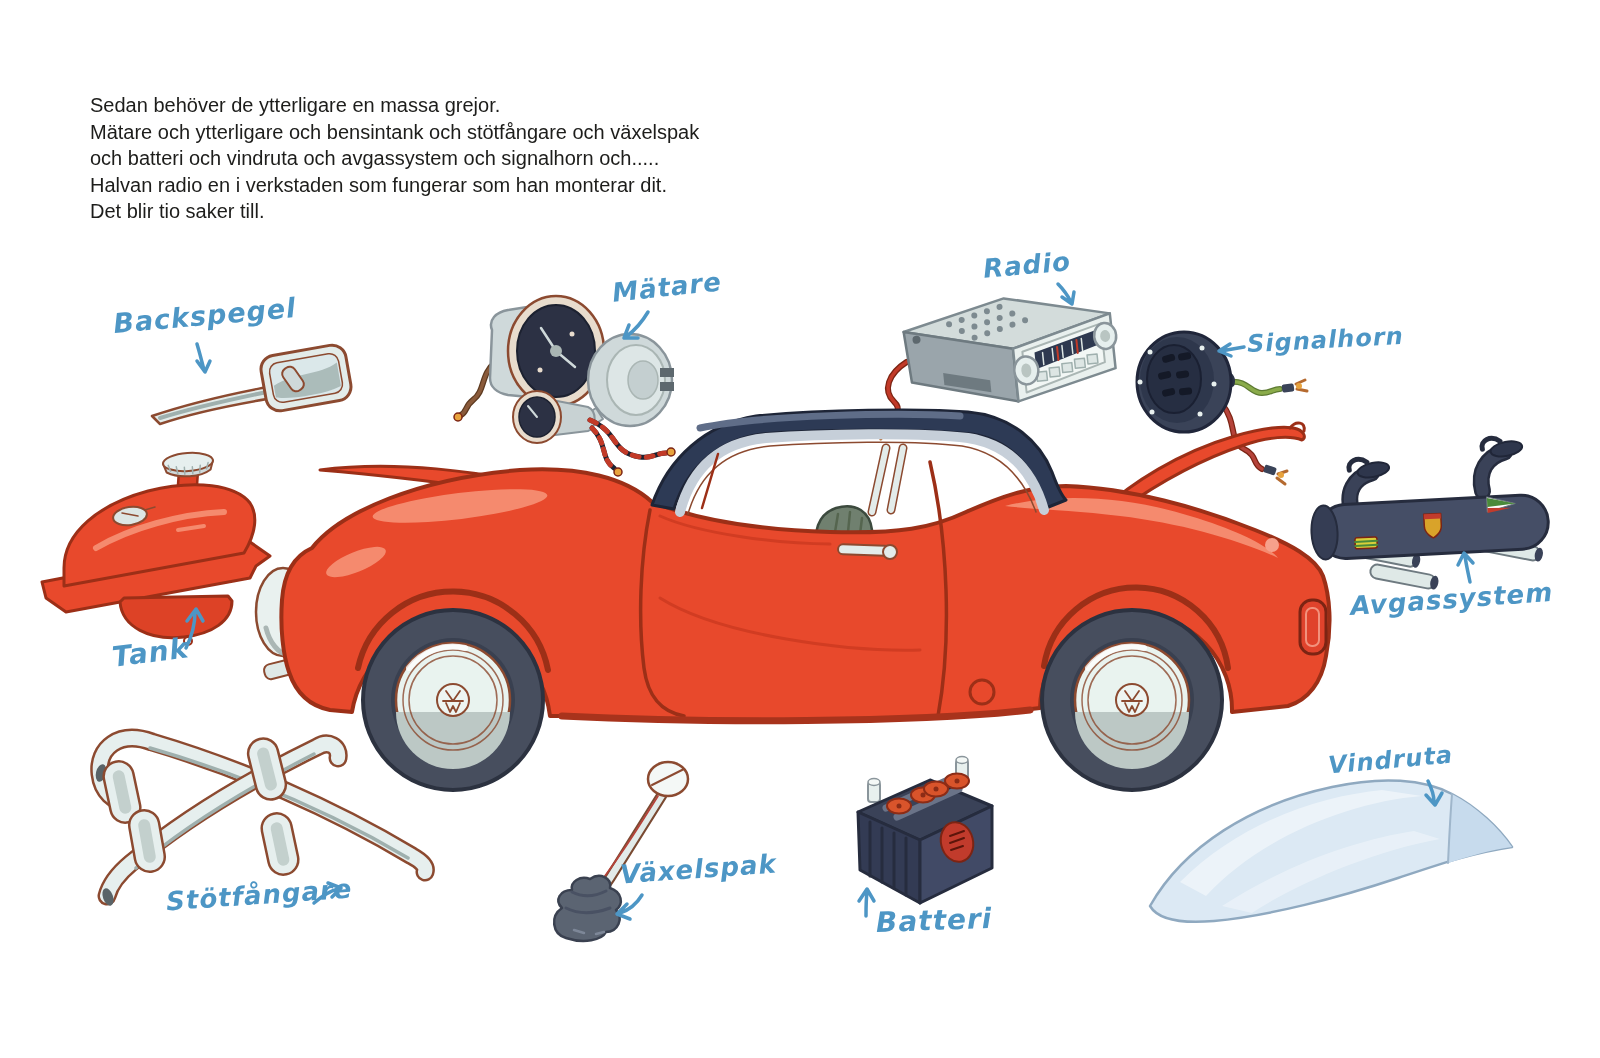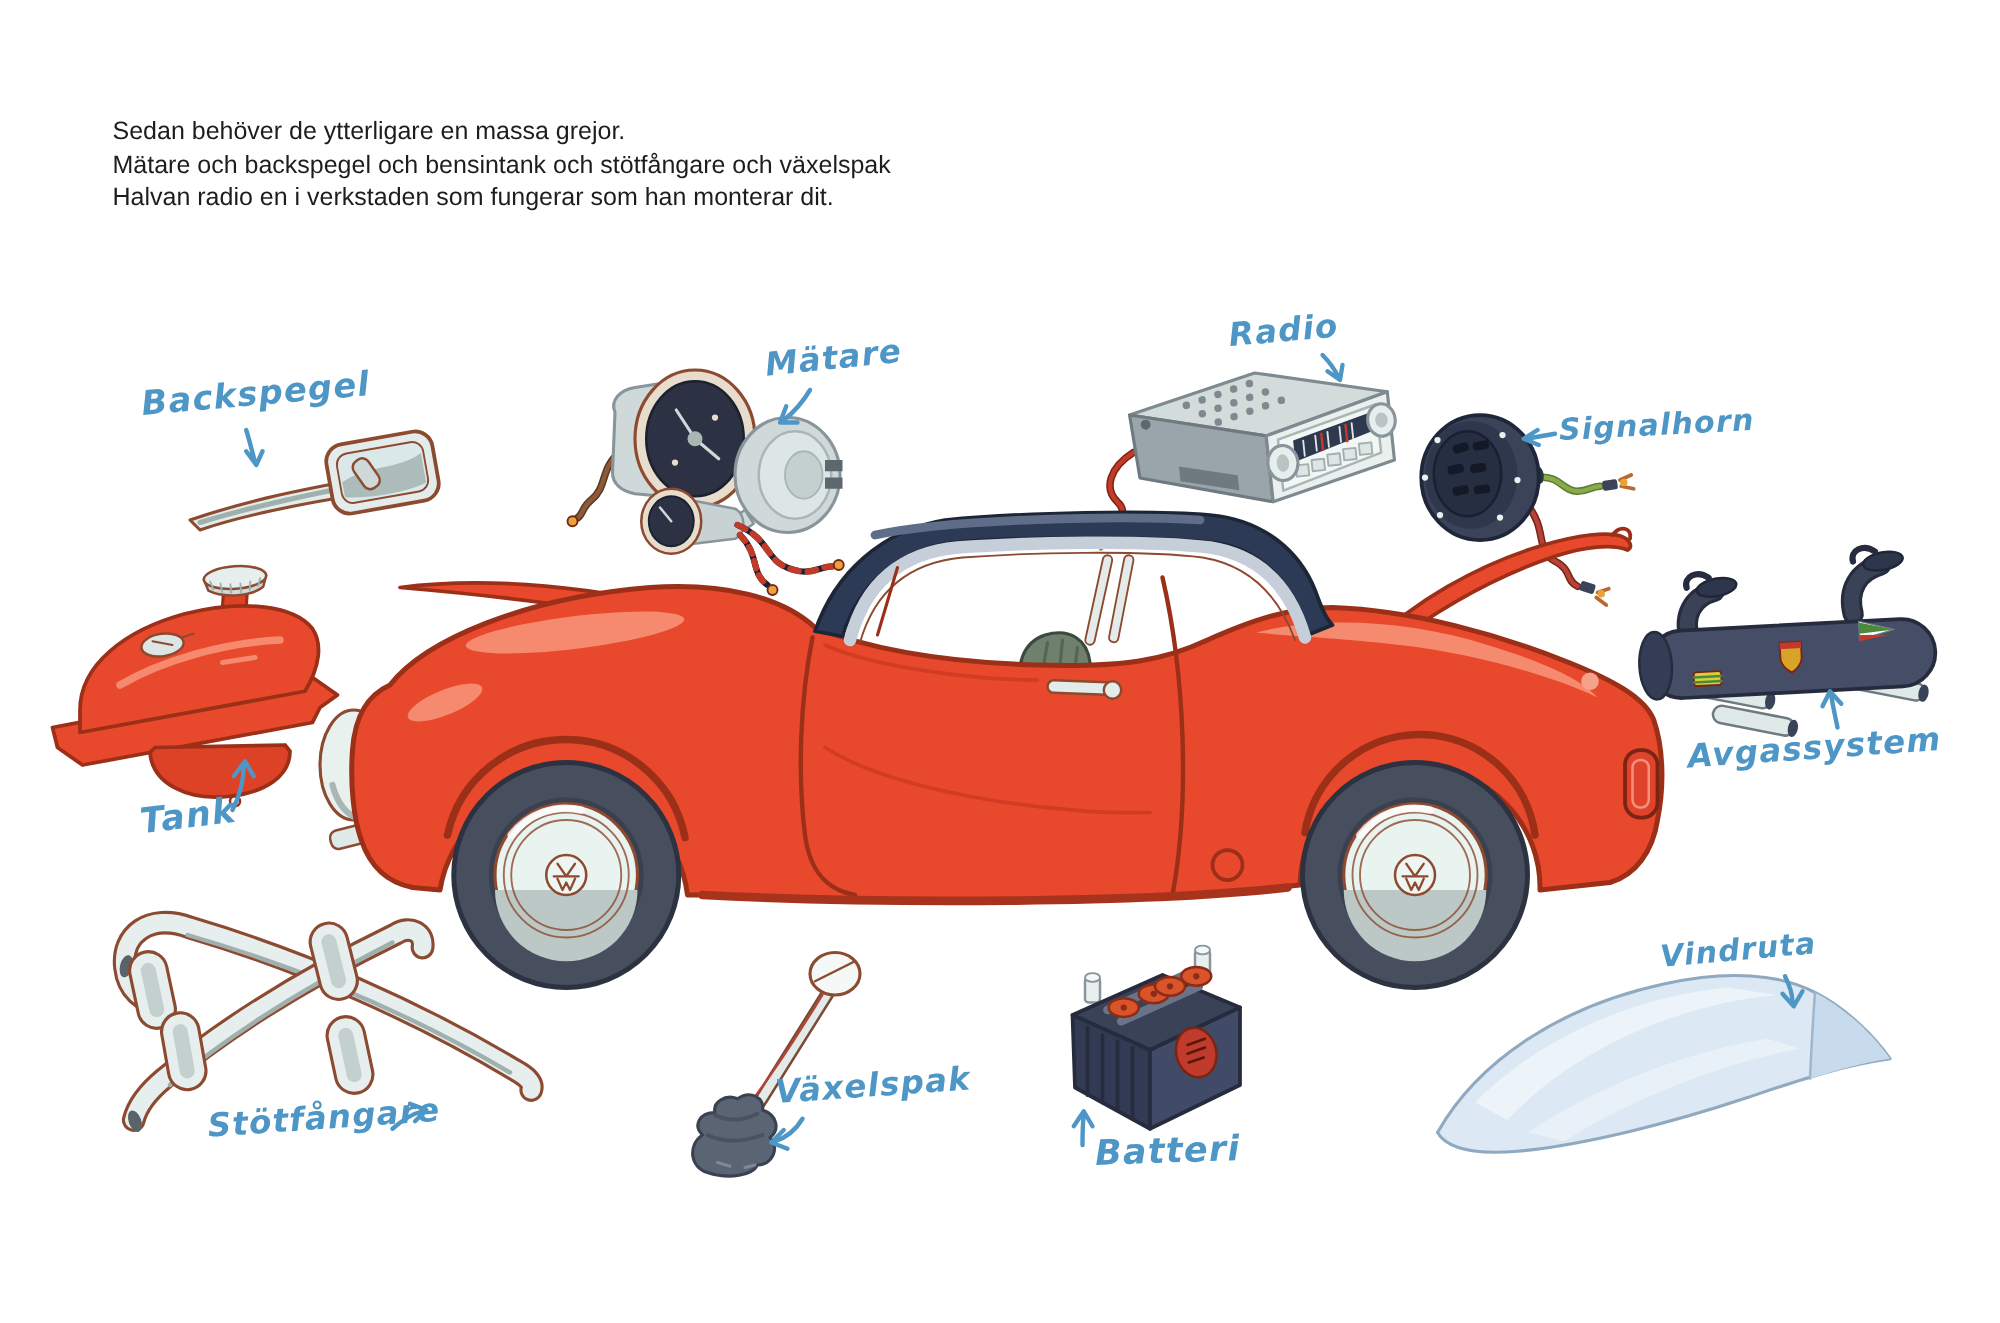--- a/index.html
+++ b/index.html
@@ -26,22 +26,24 @@
   .lbl-vindruta{left:1328px;top:746px;font-size:24px;transform:rotate(-5deg);}
   svg *{vector-effect:non-scaling-stroke;}
 </style>
 </head>
 <body>
 
 <div class="canvas">
 
   <div class="story">
     <p>Sedan behöver de ytterligare en massa grejor.</p>
-    <p>Mätare och backspegel och bensintank och stötfångare och växelspak</p>
+    <p>Mätare och ytterligare och bensintank och stötfångare och växelspak</p>
+    <p>och batteri och vindruta och avgassystem och signalhorn och.....</p>
     <p>Halvan radio en i verkstaden som fungerar som han monterar dit.</p>
+    <p>Det blir tio saker till.</p>
   </div>
 
   <svg class="art" viewBox="0 0 1600 1058" fill="none" stroke-linecap="round" stroke-linejoin="round">
 
     <g>
       <path d="M152,416 C205,398 248,391 272,386 C281,384 287,379 291,373 L300,382 C293,391 283,396 267,399 C232,405 192,413 160,424 Z" fill="#e3ecea" stroke="#8c4a30" stroke-width="2.5"></path>
       <path d="M160,418 C205,404 248,396 276,390" stroke="#9fb0ae" stroke-width="4"></path>
       <g transform="rotate(-10 306 378)">
         <rect x="263" y="350" width="86" height="56" rx="14" fill="#e3ecea" stroke="#8c4a30" stroke-width="3"></rect>
         <rect x="271" y="358" width="70" height="40" rx="9" fill="#dbe8ea" stroke="#8c4a30" stroke-width="1.5"></rect>

